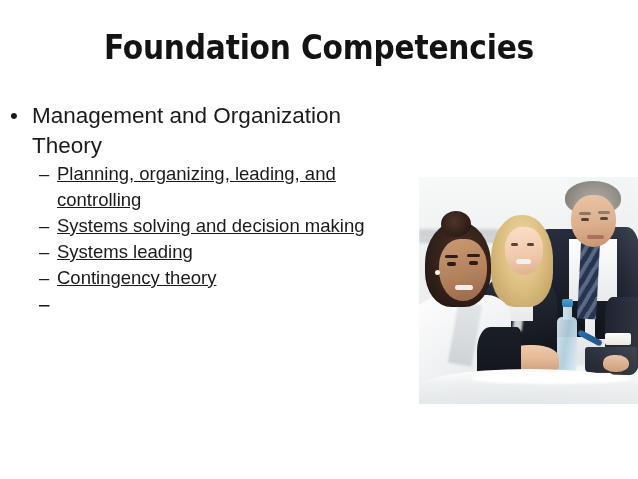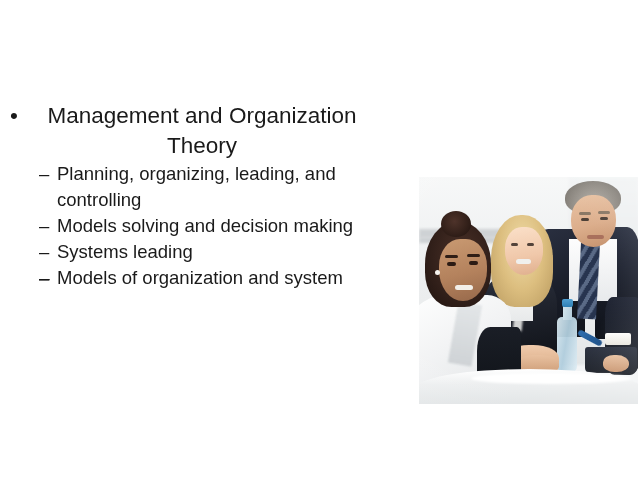--- a/index.html
+++ b/index.html
@@ -53,21 +53,20 @@
     position: absolute;
     left: 10px;
     top: 0;
     font-size: 22.5px;
     line-height: 30px;
     color: #1a1a1a;
   }
   .lvl1 .lvl1-text {
     display: block;
     max-width: 340px;
-    text-align: center;
   }
 
   .lvl2 {
     position: relative;
     padding-left: 57px;
     font-size: 18.5px;
     line-height: 26px;
     color: #1a1a1a;
     font-family: "Liberation Sans", sans-serif;
   }
@@ -75,20 +74,21 @@
     position: absolute;
     left: 39px;
     top: 0;
     font-size: 18.5px;
     line-height: 26px;
     color: #1a1a1a;
   }
   .lvl2 .lvl2-text {
     display: block;
     max-width: 352px;
+    text-decoration: underline;
   }
 
   
   #photo {
     position: absolute;
     left: 419px;
     top: 177px;
     width: 219px;
     height: 227px;
     overflow: hidden;
@@ -321,58 +321,59 @@
   .photo-soft {
     left: 0; top: 0; width: 219px; height: 227px;
     background: radial-gradient(ellipse at 42% 46%, rgba(255,255,255,0) 55%, rgba(255,255,255,.18) 100%);
   }
 </style>
 </head>
 <body>
 
 <div id="slide">
 
+  <div id="slide-title">Foundation Competencies</div>
 
   <div id="body-list">
 
     <div class="lvl1">
       <span class="bullet-dot">•</span>
       <span class="lvl1-text">Management and Organization Theory</span>
     </div>
 
     <div class="lvl2">
       <span class="bullet-dash">–</span>
       <span class="lvl2-text">Planning, organizing, leading, and controlling</span>
     </div>
 
     <div class="lvl2">
       <span class="bullet-dash">–</span>
-      <span class="lvl2-text">Models solving and decision making</span>
+      <span class="lvl2-text">Systems solving and decision making</span>
     </div>
 
     <div class="lvl2">
       <span class="bullet-dash">–</span>
       <span class="lvl2-text">Systems leading</span>
     </div>
 
     <div class="lvl2">
       <span class="bullet-dash">–</span>
-    </div>
-
-    <div class="lvl2">
-      <span class="bullet-dash">–</span>
-    </div>
-
-    <div class="lvl2">
-      <span class="bullet-dash">–</span>
-    </div>
-
-    <div class="lvl2">
-      <span class="bullet-dash">–</span>
-      <span class="lvl2-text">Models of organization and system</span>
+      <span class="lvl2-text">Contingency theory</span>
+    </div>
+
+    <div class="lvl2">
+      <span class="bullet-dash">–</span>
+    </div>
+
+    <div class="lvl2">
+      <span class="bullet-dash">–</span>
+    </div>
+
+    <div class="lvl2">
+      <span class="bullet-dash">–</span>
     </div>
 
   </div>
 
   <div id="photo" title="Three business people at a white round table in a bright office: a woman in a white blazer in the foreground, a blonde woman in a dark jacket behind her, and an older man in a dark suit with a navy striped tie leaning over the table">
     <div class="ph-layer bg-wall"></div>
     <div class="ph-layer bg-band"></div>
     <div class="ph-layer bg-band2"></div>
     <div class="ph-layer bg-panel-r"></div>
     <div class="ph-layer bg-lowwall"></div>

